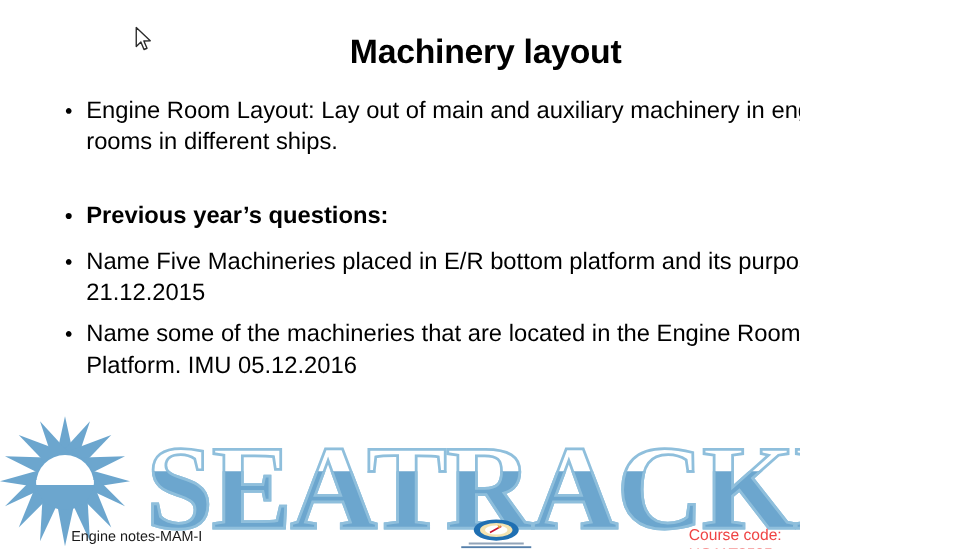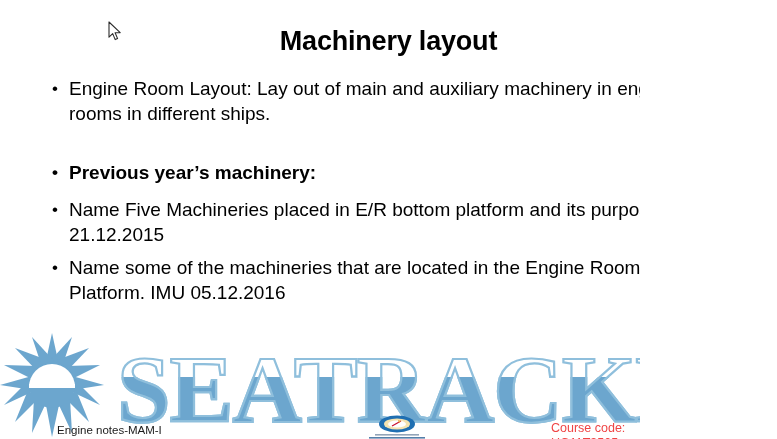--- a/index.html
+++ b/index.html
@@ -142,21 +142,21 @@
 <div id="slide">
 
   <div id="slide-title">Machinery layout</div>
 
   <div id="body-list">
     <div class="bullet-row">Engine Room Layout:  Lay out of main and auxiliary machinery in engine rooms in different ships.</div>
   </div>
 
 
   <div style="position:absolute; left:52px; top:160px; width:680px; z-index:30;">
-    <div class="bullet-row bold">Previous year’s machinery:</div>
+    <div class="bullet-row bold">Previous year’s questions:</div>
     <div class="bullet-row gap-top">Name Five Machineries placed in E/R bottom platform and its purposes. IMU 21.12.2015</div>
     <div class="bullet-row gap-small">Name some of the machineries that are located in the Engine Room Bottom Platform. IMU 05.12.2016</div>
   </div>
 
   <div id="watermark">
     <svg width="777" height="109" viewBox="0 0 777 109" xmlns="http://www.w3.org/2000/svg">
       <defs>
         <clipPath id="lowerHalf">
           <rect x="0" y="47" width="777" height="62"></rect>
         </clipPath>

